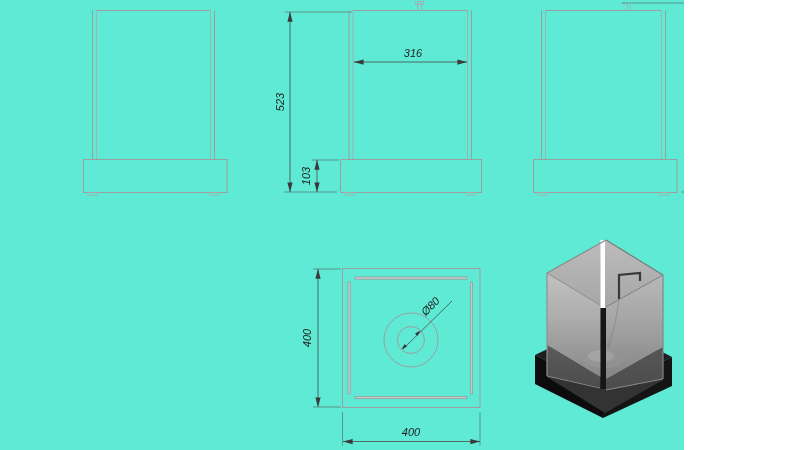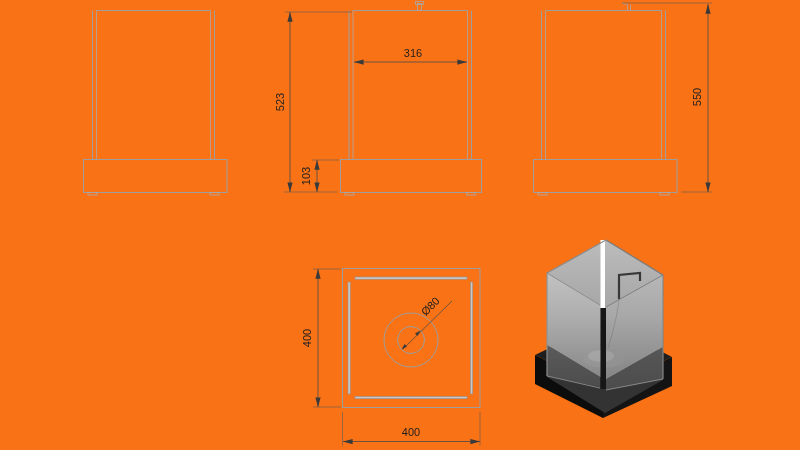--- a/index.html
+++ b/index.html
@@ -1,21 +1,22 @@
 <!DOCTYPE html>
 <html><head>
 <meta charset="utf-8">
 <style>
   html,body{margin:0;padding:0;background:#ffffff;}
   #canvas{
     position:relative;
-    width:800px;height:450px;
-    background:#f97316;
+    width:684px;height:450px;
+    background:#5eead4;
     font-family:"Liberation Sans", sans-serif;
     overflow:hidden;
+    font-style:italic;
   }
   svg text{
     font-family:"Liberation Sans", sans-serif;
     font-size:11px;
     fill:#1f1f1f;
   }
   .obj{stroke:#9e9e9e;stroke-width:1;fill:none;}
   .objthin{stroke:#aaaaaa;stroke-width:0.8;fill:none;}
   .dim{stroke:#4a4a4a;stroke-width:0.8;fill:none;}
   .ext{stroke:#5a5a5a;stroke-width:0.6;fill:none;}

